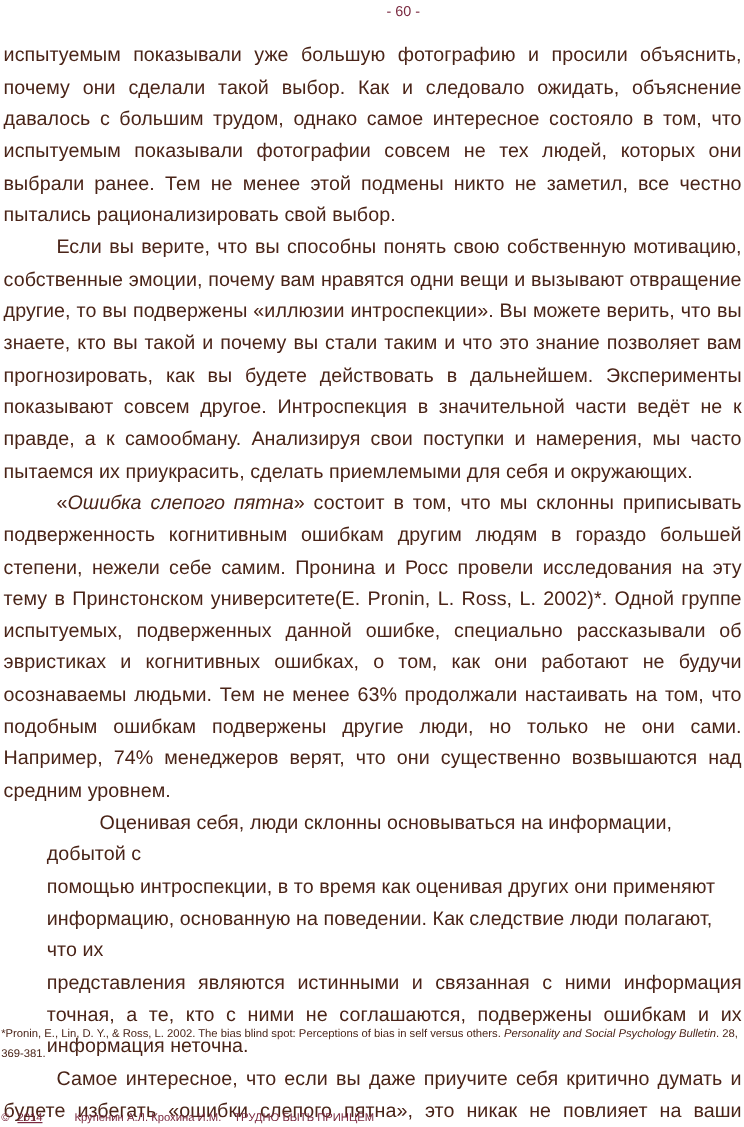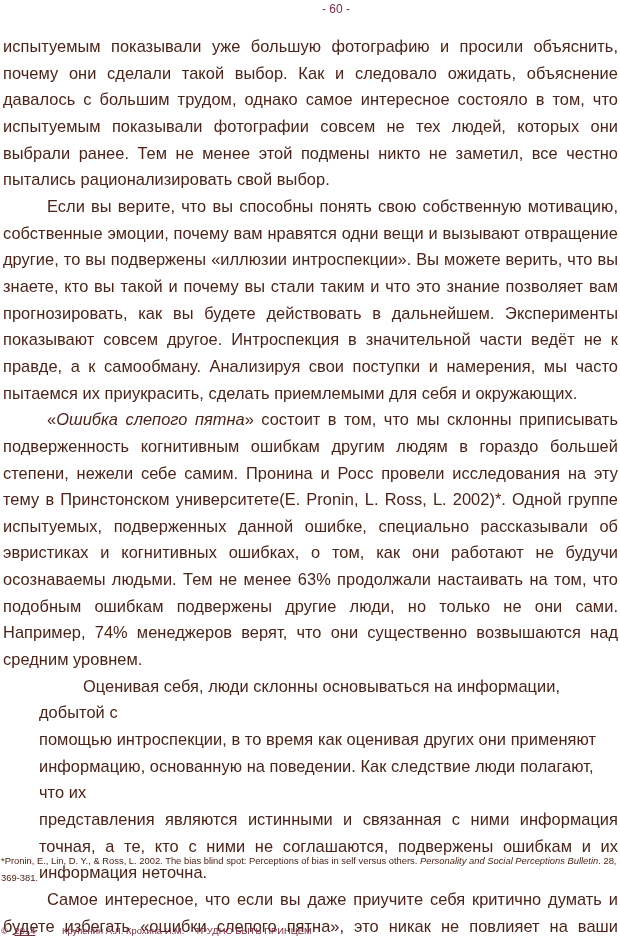--- a/index.html
+++ b/index.html
@@ -85,20 +85,20 @@
 
   <p class="para indent">Если вы верите, что вы способны понять свою собственную мотивацию, собственные эмоции, почему вам нравятся одни вещи и вызывают отвращение другие, то вы подвержены «иллюзии интроспекции». Вы можете верить, что вы знаете, кто вы такой и почему вы стали таким и что это знание позволяет вам прогнозировать, как вы будете действовать в дальнейшем. Эксперименты показывают совсем другое. Интроспекция в значительной части ведёт не к правде, а к самообману. Анализируя свои поступки и намерения, мы часто пытаемся их приукрасить, сделать приемлемыми для себя и окружающих.</p>
 
   <p class="para indent"><span>«</span><em>Ошибка слепого пятна</em><span>»</span><span> состоит в том, что мы склонны приписывать подверженность когнитивным ошибкам другим людям в гораздо большей степени, нежели себе самим. Пронина и Росс провели исследования на эту тему в Принстонском университете(E. Pronin, L. Ross, L. 2002)*. Одной группе испытуемых, подверженных данной ошибке, специально рассказывали об эвристиках и когнитивных ошибках, о том, как они работают не будучи осознаваемы людьми. Тем не менее 63% продолжали настаивать на том, что подобным ошибкам подвержены другие люди, но только не они сами. Например, 74% менеджеров верят, что они существенно возвышаются над средним уровнем.</span></p>
 
   <p class="para indent ragged"><span>Оценивая себя, люди склонны основываться на информации, добытой с</span><br><span>помощью интроспекции, в то время как оценивая других они применяют</span><br><span>информацию, основанную на поведении. Как следствие люди полагают, что их</span><br><span class="justify-rest" style="display:inline-block;width:100%;text-align:justify;text-align-last:left;text-indent:0;">представления являются истинными и связанная с ними информация точная, а те, кто с ними не соглашаются, подвержены ошибкам и их информация неточна.</span></p>
 
   <p class="para indent">Самое интересное, что если вы даже приучите себя критично думать и будете избегать «ошибки слепого пятна», это никак не повлияет на ваши подверженность другим эвристикам и когнитивным ошибкам.</p>
 </div>
 
-<p class="footnote"><span>*Pronin, E., Lin, D. Y., &amp; Ross, L. 2002. The bias blind spot: Perceptions of bias in self versus others. </span><em>Personality and Social Perceptions Bulletin</em><span>. 28, 369-381.</span></p>
+<p class="footnote"><span>*Pronin, E., Lin, D. Y., &amp; Ross, L. 2002. The bias blind spot: Perceptions of bias in self versus others. </span><em>Personality and Social Psychology Bulletin</em><span>. 28, 369-381.</span></p>
 
 <div class="footer">
   <span class="copy">©</span>
   <span class="year">2014</span>
   <span class="authors">Крупенин А.Л. Крохина И.М.</span>
   <span class="title">ТРУДНО БЫТЬ ПРИНЦЕМ</span>
 </div>
 
 </body></html>

